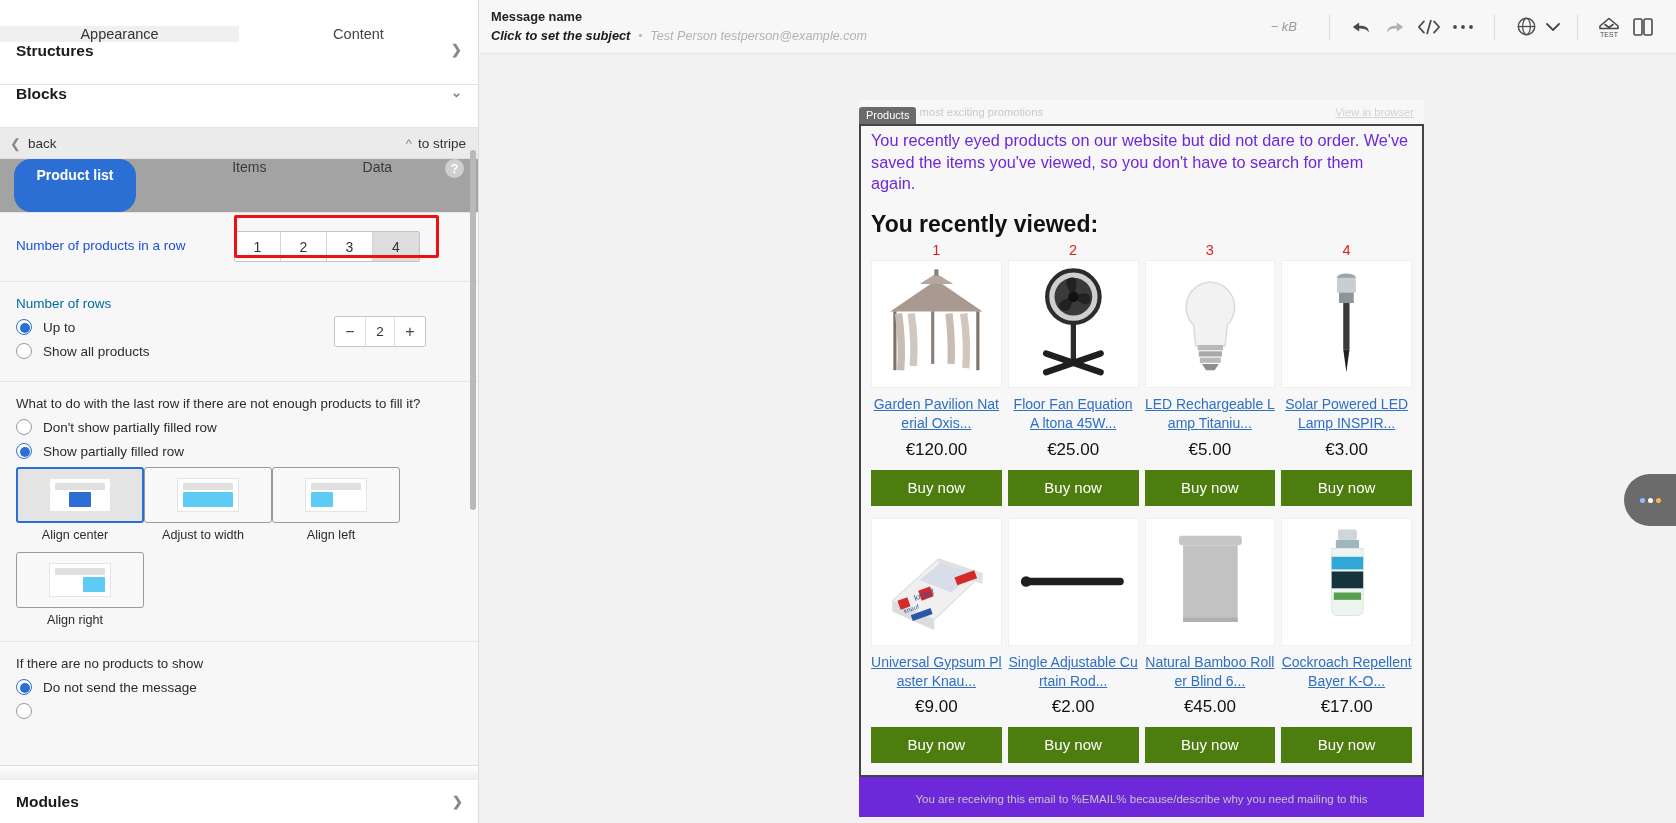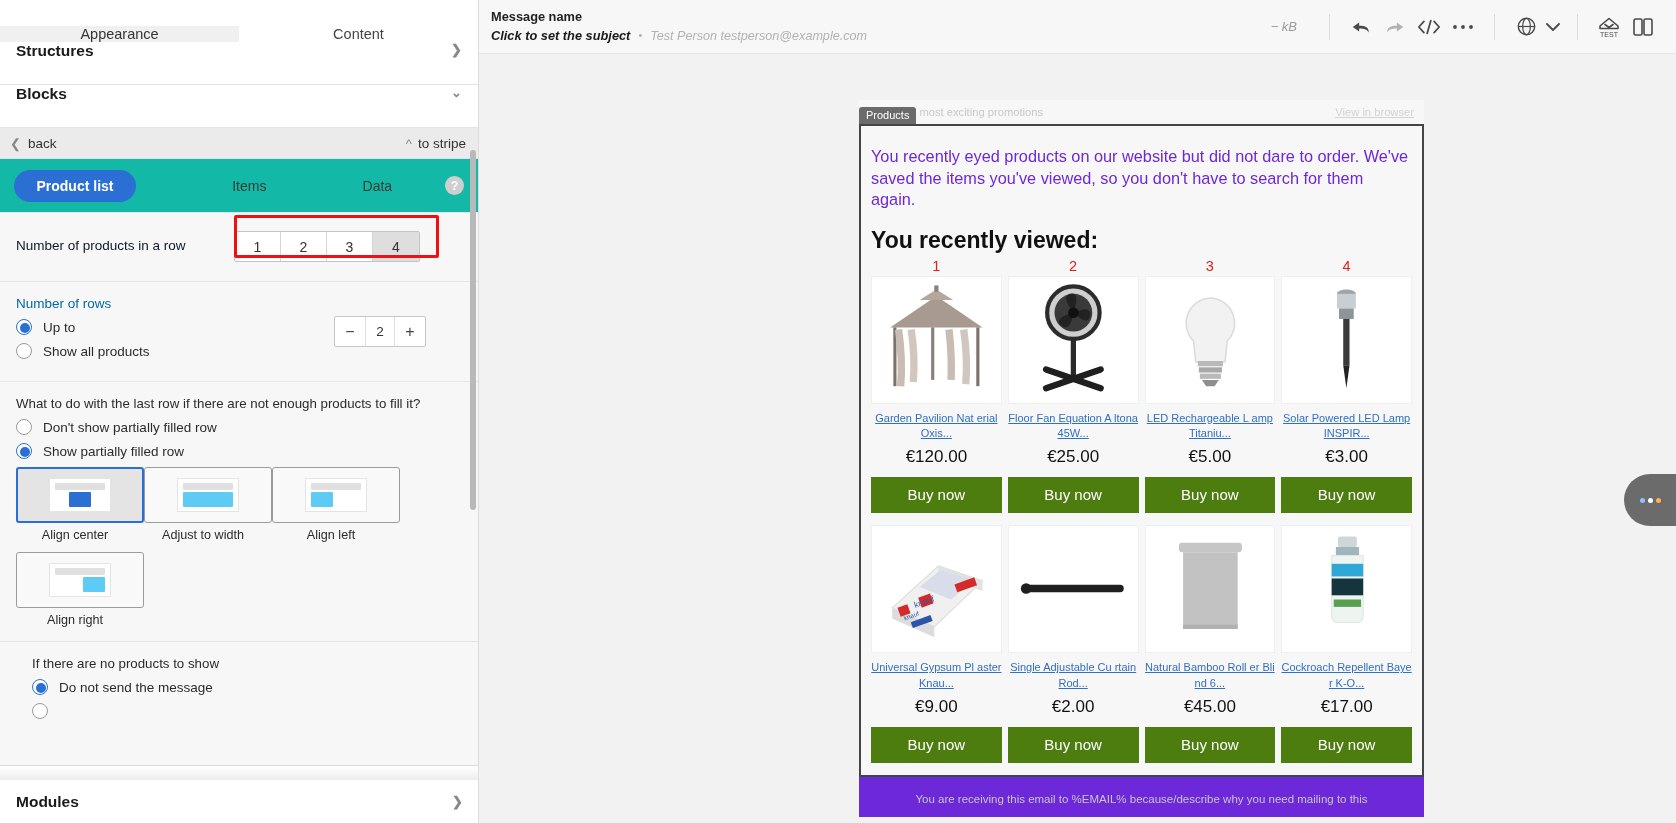--- a/index.html
+++ b/index.html
@@ -38,21 +38,21 @@
 
   .back-bar {
     height: 31px; background: #ebebeb; display: flex; align-items: center;
     justify-content: space-between; padding: 0 12px 0 10px;
     font-size: 13.5px; color: #333; border-bottom: 1px solid #e0e0e0;
   }
   .back-left { display: flex; align-items: center; gap: 7px; cursor: pointer; }
   .back-right { display: flex; align-items: center; gap: 6px; cursor: pointer; }
 
   .seg-row {
-    height: 54px; display: flex; align-items: center; background: #14b8a6;
+    height: 54px; display: flex; background: #a3a3a3;
     padding: 0 14px; position: relative; border-bottom: 1px solid #e6e6e6;
   }
   .pill {
     background: #2b6fd4; color: #fff; border-radius: 17px;
     padding: 8px 22px; font-size: 14px; font-weight: bold; cursor: pointer;
     min-width: 122px; text-align: center;
   }
   .seg-item { font-size: 14px; color: #3a3a3a; cursor: pointer; }
   .help-circle {
     width: 19px; height: 19px; border-radius: 50%; background: #cfcfcf;
@@ -70,21 +70,21 @@
     border: 3px solid #ee1111; border-radius: 2px; pointer-events: none;
   }
   .numrow-wrap { position: relative; height: 50px; }
   .num-group { position: absolute; right: 42px; top: 8px; display: flex; border:1px solid #c4c4c4; border-radius:2px; overflow:hidden; background:#fff; }
   .num-btn {
     width: 46px; height: 29px; display:flex; align-items:center; justify-content:center;
     font-size: 14px; color: #333; border-right: 1px solid #d5d5d5; background: #fff; cursor:pointer;
   }
   .num-btn:last-child { border-right: none; }
   .num-btn.sel { background: #dedede; }
-  .numrow-label { position:absolute; left:0; top:15px; font-size:13.5px; color:#0f172a; }
+  .numrow-label { position:absolute; left:0; top:15px; font-size:13.5px; color:#1d4ed8; }
 
   .radio-line { display: flex; align-items: center; gap: 11px; margin: 8px 0; }
   .radio {
     width: 16px; height: 16px; border-radius: 50%; border: 1.5px solid #9a9a9a;
     background:#fff; position: relative; flex: 0 0 16px; cursor: pointer;
   }
   .radio.on { border-color: #2b6fd4; }
   .radio.on::after {
     content:""; position:absolute; left:3px; top:3px; width:10px; height:10px;
     border-radius:50%; background:#2b6fd4;
@@ -155,39 +155,39 @@
   }
   .email-preheader {
     height: 24px; background:#f7f7f7; display:flex; align-items:center;
     justify-content:space-between; padding: 0 10px; position: relative;
   }
   .pre-text { font-size: 11.2px; color:#c9c9c9; }
   .view-browser { font-size: 11.2px; color:#d3d3d3; text-decoration: underline; cursor:pointer; }
 
   .products-block {
     border: 2px solid #444; background:#f7f7f7; position: relative;
-    padding: 20px 10px 12px 10px;
+    padding: 4px 10px 12px 10px;
   }
   .block-tag {
     position:absolute; left: -2px; top: -19px;
     background:#6b6b6b; color:#fff; font-size:11px; padding: 2px 7px 3px 7px;
     border-radius: 3px 3px 0 0; font-weight: normal;
   }
   .intro-text { font-size: 16.3px; color:#6d28d9; line-height: 1.33; }
   .recent-title { font-size: 23px; font-weight:bold; color:#111; margin: 16px 0 4px 0; }
 
   .prod-grid { display:grid; grid-template-columns: repeat(4, 1fr); gap: 0 6px; }
   .prod-cell { display:flex; flex-direction:column; align-items:stretch; }
   .prod-num { text-align:center; color:#e02020; font-size: 14.5px; margin-bottom: 2px; }
   .prod-img {
     height: 128px; background:#fff; border:1px solid #efefef;
     display:flex; align-items:center; justify-content:center; overflow:hidden;
   }
   .prod-name {
-    text-align:center; font-size: 11px; color:#2f6fc4; text-decoration: underline;
+    text-align:center; font-size: 14px; color:#2f6fc4; text-decoration: underline;
     line-height: 1.38; margin-top: 7px; cursor:pointer; word-break: break-all;
   }
   .prod-price { text-align:center; font-size: 17px; color:#111; margin-top: 6px; }
   .buy-btn {
     background:#4d7c0f; color:#fff; text-align:center; font-size: 15px;
     padding: 9px 0 10px 0; margin-top: 10px; cursor:pointer;
   }
   .gap-row { height: 12px; }
 
   .email-footer {
@@ -338,21 +338,21 @@
               <div class="mini-row" style="justify-content:flex-end;">
                 <div class="mini-blk" style="width:22px;background:#5ecbf5;"></div>
               </div>
             </div>
           </div>
           <div class="thumb-cap">Align right</div>
         </div>
       </div>
     </div>
 
-    <div class="section" style="border-bottom:none;margin-left:16px;">
+    <div class="section" style="border-bottom:none;">
       <div class="q-label">If there are no products to show</div>
       <div class="radio-line">
         <span class="radio on"></span>
         <span class="radio-label">Do not send the message</span>
       </div>
       <div class="radio-line">
         <span class="radio"></span>
       </div>
     </div>
 

